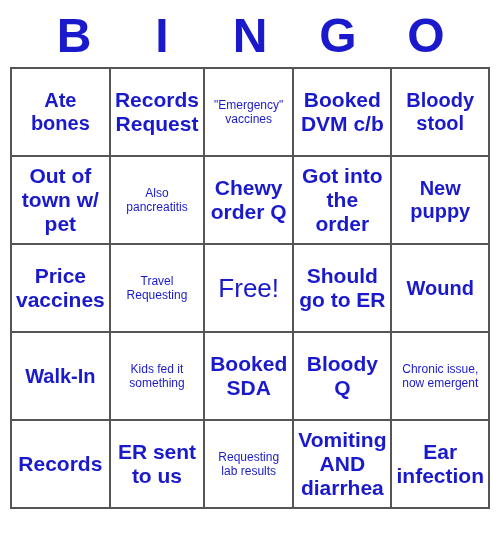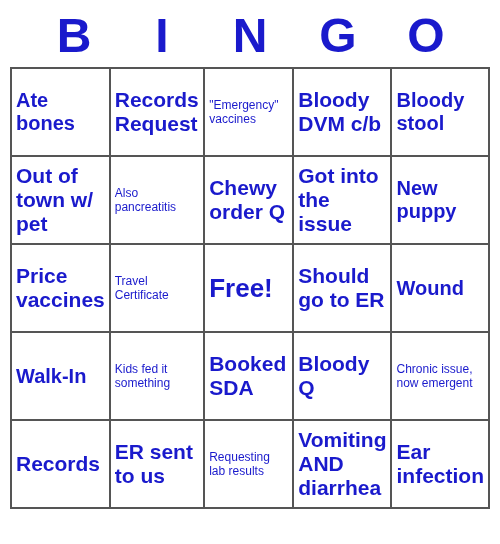--- a/index.html
+++ b/index.html
@@ -27,74 +27,74 @@
       text-align: center;
     }
     #bingo-grid {
       border-collapse: collapse;
       width: 480px;
     }
     #bingo-grid td {
       border: 2px solid #555;
       width: 96px;
       height: 88px;
-      text-align: left;
+      text-align: center;
       vertical-align: middle;
       padding: 4px;
       color: #1a1acc;
     }
     .cell-large {
       font-size: 20px;
       font-weight: bold;
     }
     .cell-medium {
       font-size: 21px;
       font-weight: bold;
     }
     .cell-small {
       font-size: 12px;
     }
     .cell-xsmall {
       font-size: 12px;
     }
     .free-cell {
       font-size: 26px;
-      font-weight: bold;
+      font-weight: normal;
     }
   </style>
 </head>
 <body>
 
 <div id="bingo-header">
 <span class="bingo-letter">B</span>
     <span class="bingo-letter">I</span>
     <span class="bingo-letter">N</span>
     <span class="bingo-letter">G</span>
     <span class="bingo-letter">O</span>
   </div>
 
 <table id="bingo-grid">
   <tbody id="bingo-body">
   <tr>
         <td class="cell-large">Ate bones</td>
         <td class="cell-medium">Records Request</td>
         <td class="cell-small">"Emergency" vaccines</td>
-        <td class="cell-medium">Bloody DVM c/b</td>
+        <td class="cell-medium">Booked DVM c/b</td>
         <td class="cell-large">Bloody stool</td>
       </tr>
       <tr>
         <td class="cell-medium">Out of town w/ pet</td>
         <td class="cell-small">Also pancreatitis</td>
         <td class="cell-medium">Chewy order Q</td>
-        <td class="cell-medium">Got into the issue</td>
+        <td class="cell-medium">Got into the order</td>
         <td class="cell-large">New puppy</td>
       </tr>
       <tr>
         <td class="cell-medium">Price vaccines</td>
-        <td class="cell-small">Travel Certificate</td>
+        <td class="cell-small">Travel Requesting</td>
         <td class="free-cell">Free!</td>
         <td class="cell-medium">Should go to ER</td>
         <td class="cell-large">Wound</td>
       </tr>
       <tr>
         <td class="cell-large">Walk-In</td>
         <td class="cell-small">Kids fed it something</td>
         <td class="cell-medium">Booked SDA</td>
         <td class="cell-medium">Bloody Q</td>
         <td class="cell-xsmall">Chronic issue, now emergent</td>

